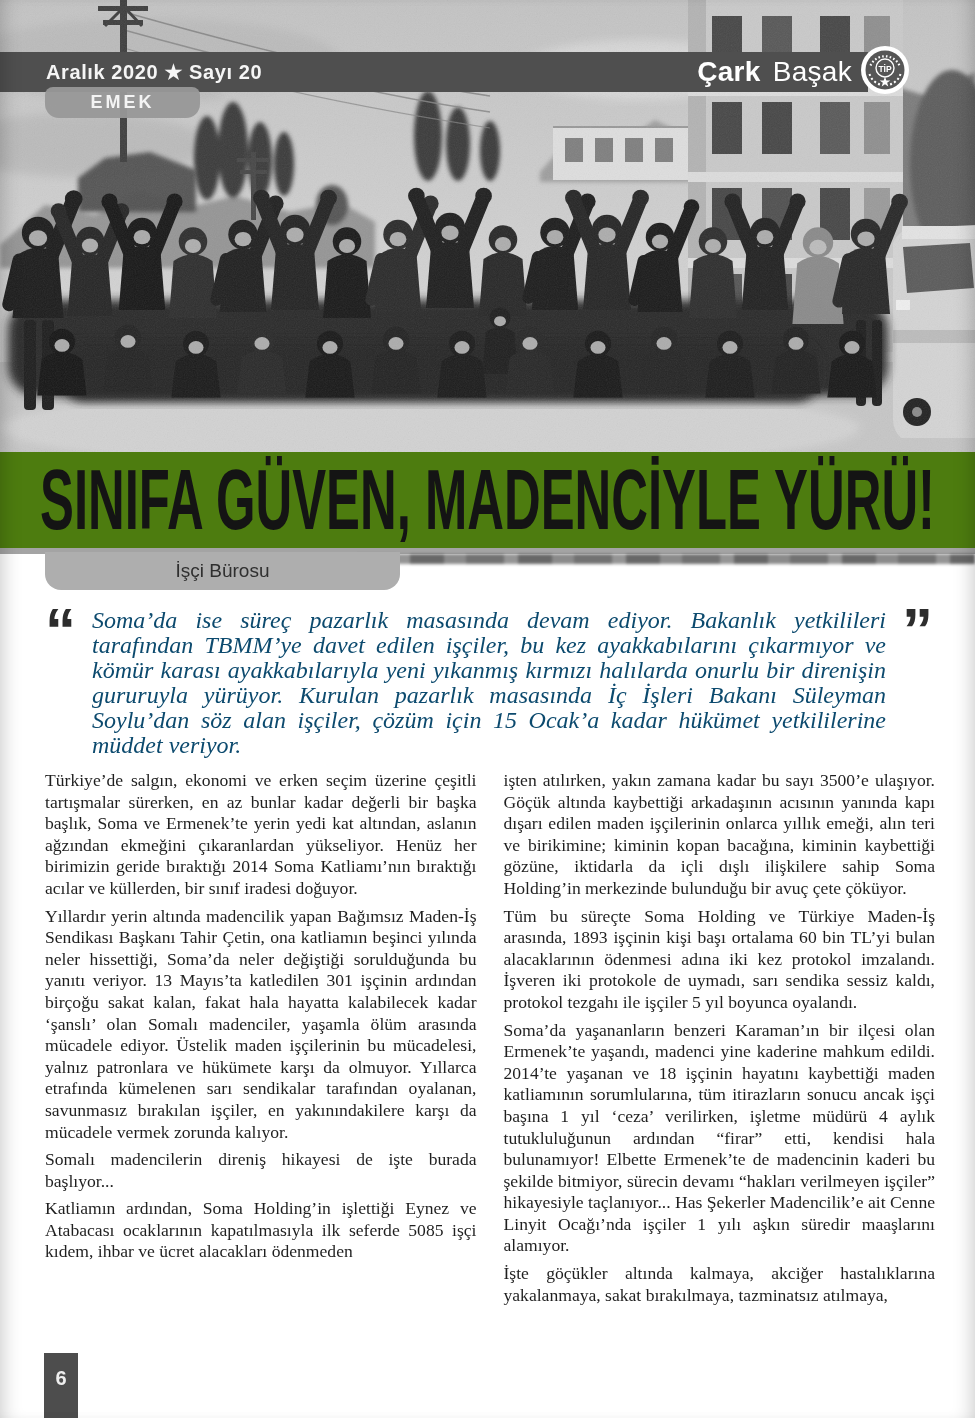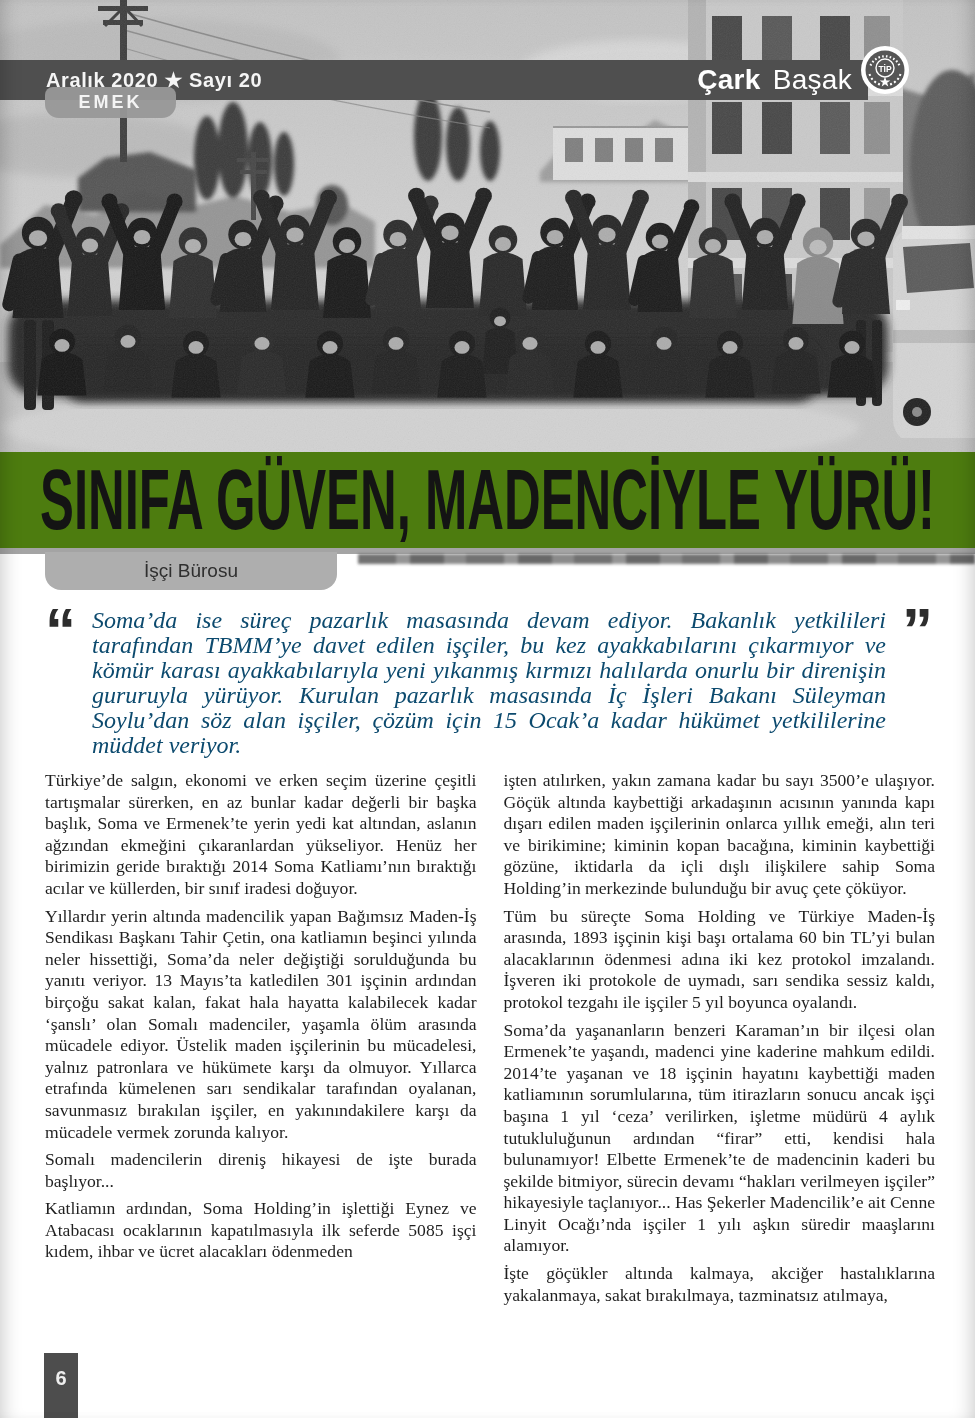--- a/index.html
+++ b/index.html
@@ -12,56 +12,56 @@
     content:""; position:absolute; inset:0; pointer-events:none; z-index:60;
     box-shadow: inset 16px 0 20px -14px rgba(0,0,0,.22), inset -16px 0 20px -14px rgba(0,0,0,.22);
   }
 
   
   .hero { position:absolute; top:0; left:0; width:975px; height:455px; z-index:1; }
   .hero svg { display:block; }
 
   
   .masthead-bar{
-    position:absolute; top:60px; left:0; width:868px; height:40px;
+    position:absolute; top:52px; left:0; width:868px; height:40px;
     background:#4f4f4f; z-index:10; display:flex; align-items:center;
   }
   .issue-date{
     margin-left:46px; color:#f5f5f5; font-family:"Liberation Sans",sans-serif;
     font-weight:bold; font-size:20px; letter-spacing:.6px;
   }
   .brand{
     position:absolute; right:16px; top:0; height:40px; display:flex; align-items:center;
     color:#ffffff; font-family:"Liberation Sans",sans-serif; font-size:28px; letter-spacing:.3px;
   }
   .brand .b1{ font-weight:bold; }
   .brand .b2{ font-weight:normal;margin-left:12px; }
   .tip-emblem{ position:absolute; left:860px; top:45px; width:50px; height:50px; z-index:11; }
 
   .section-tag{
-    position:absolute; left:45px; top:87px; width:131px; height:31px; z-index:10;
+    position:absolute; left:45px; top:87px; width:155px; height:31px; z-index:10;
     background:rgba(152,152,152,.95); border-radius:8px 8px 14px 14px;
     display:flex; align-items:center; justify-content:center;
     color:#f4f4f4; font-family:"Liberation Sans",sans-serif; font-weight:bold;
     font-size:18px; letter-spacing:3px;
   }
 
   
   .headline-band{
     position:absolute; top:452px; left:0; width:975px; height:96px;
     background:#4d7c0f; z-index:5;
   }
   .photo-strip{ position:absolute; top:548px; left:0; width:975px; height:6px; background:#a4a4a4; z-index:5; }
   .photo-strip2{
     position:absolute; top:554px; left:358px; right:0; height:10px; z-index:5; opacity:.9;
     background:repeating-linear-gradient(90deg,#636363 0 38px,#8a8a8a 38px 52px,#585858 52px 86px,#7f7f7f 86px 108px);
     filter:blur(1.5px);
   }
   .byline-badge{
-    position:absolute; left:45px; top:552px; width:292px; height:38px; z-index:6;
+    position:absolute; left:45px; top:552px; width:355px; height:38px; z-index:6;
     background:#aeaeae; border-radius:0 0 16px 16px;
     display:flex; align-items:center; justify-content:center;
     color:#2f2f2f; font-family:"Liberation Sans",sans-serif; font-size:19px;
   }
 
   
   .pull-quote{
     position:absolute; top:608px; left:45px; right:42px; z-index:4;
     display:flex; gap:10px;
   }

